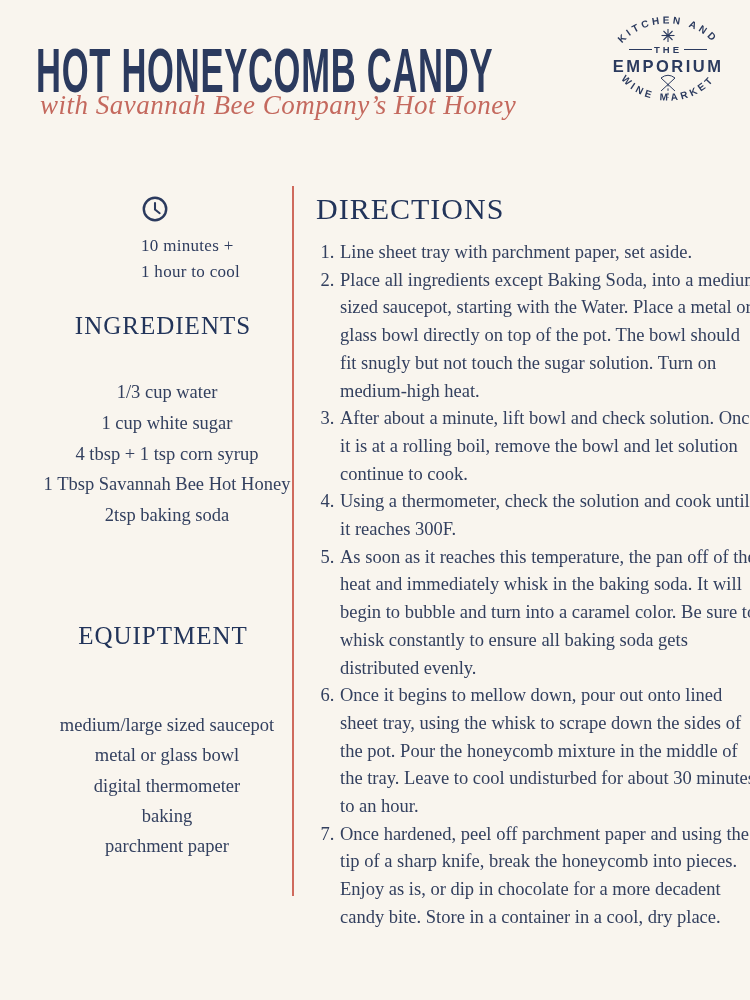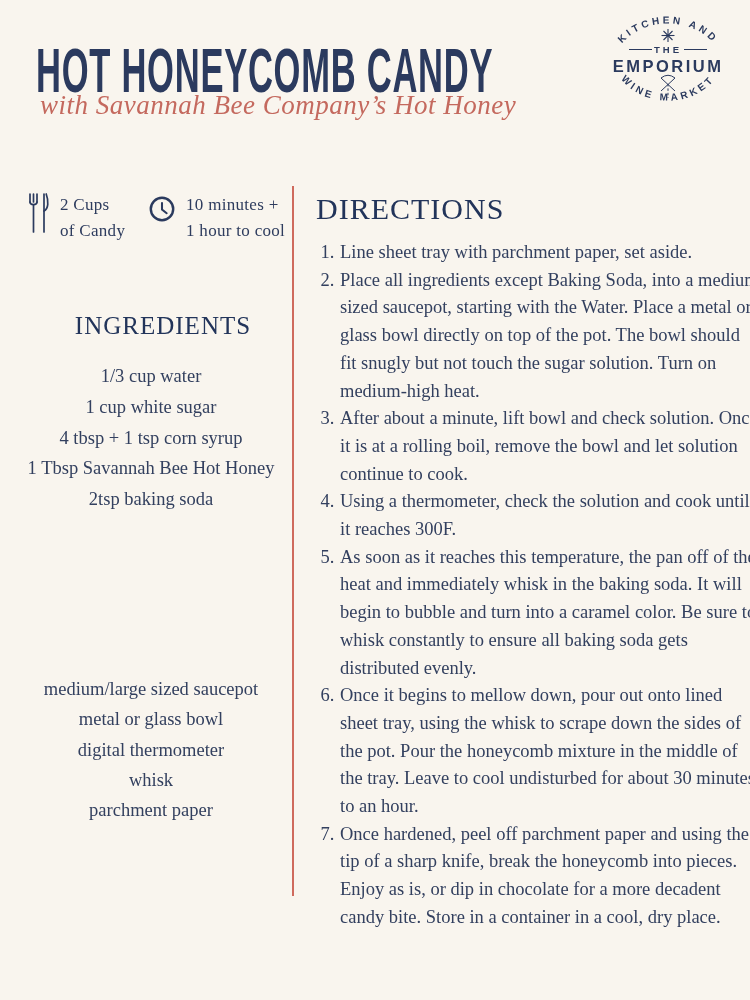--- a/index.html
+++ b/index.html
@@ -24,38 +24,38 @@
   .logo { position:absolute; left:598px; top:8px; width:140px; height:112px; }
   .logo text { fill:#2b3a5e; }
   .logo .arc-text { font-family:"Liberation Sans", sans-serif; font-size:10px; font-weight:700; letter-spacing:3.2px; }
   .logo .the-text { font-family:"Liberation Sans", sans-serif; font-size:9.5px; font-weight:700; letter-spacing:3px; }
   .logo .name-text { font-family:"Liberation Sans", sans-serif; font-size:16.5px; font-weight:700; letter-spacing:2.5px; }
   .logo line, .logo path.stroke { stroke:#2b3a5e; fill:none; }
 
   
   .meta-item { position:absolute; display:flex; gap:10px; align-items:flex-start; }
   .meta-yield { left:28px; top:192px; }
-  .meta-time  { left:148px; top:192px; }
+  .meta-time  { left:141px; top:192px;flex-direction:column; }
   .meta-text { font-size:17px; line-height:26px; color:#2e3c5e; letter-spacing:0.3px; }
   .icon svg { display:block; }
 
   
   .col-heading {
     position:absolute; left:20px; width:262px; margin:12px;
     text-align:center; font-weight:normal;
     font-size:25px; letter-spacing:1px; color:#22345a;
   }
   .ingredients-heading { top:300px; }
   .equipment-heading   { top:610px; }
   .plain-list {
-    position:absolute; left:20px; width:262px; margin:0; padding:0;
+    position:absolute; left:20px; width:262px; margin:16px; padding:0;
     list-style:none; text-align:center; font-size:18.5px; color:#33405f;
   }
   .ingredients-list { top:361px; line-height:30.8px; }
-  .equipment-list   { top:674px; line-height:30.3px; }
+  .equipment-list   { top:694px; line-height:30.3px; }
 
   
   .divider { position:absolute; left:292px; top:186px; width:2px; height:710px; background:#cf6a5d; }
 
   
   .directions-heading {
     position:absolute; left:316px; top:192px; margin:0; font-weight:normal;
     font-size:30px; letter-spacing:1px; color:#22345a;
   }
   .directions-list {
@@ -95,37 +95,20 @@
       <g stroke="#2b3a5e" stroke-width="1" fill="none">
         <path d="M63 70 Q70 64.5 77 70"></path>
         <line x1="63" y1="70" x2="77" y2="83"></line>
         <line x1="77" y1="70" x2="63" y2="83"></line>
         <line x1="70" y1="76" x2="70" y2="90" stroke-dasharray="2.4 2"></line>
       </g>
       <text class="arc-text"><textPath href="#botArc" startOffset="50%" text-anchor="middle">WINE MARKET</textPath></text>
     </svg>
   </div>
 
-  <div class="meta-item meta-yield">
-    <span class="icon">
-      <svg width="22" height="42" viewBox="0 0 22 42" fill="none" stroke="#2b3a5e" stroke-width="1.7" stroke-linecap="round">
-        <line x1="2" y1="2" x2="2" y2="10"></line>
-        <line x1="5.5" y1="2" x2="5.5" y2="10"></line>
-        <line x1="9" y1="2" x2="9" y2="10"></line>
-        <path d="M2 10 c0 3.5 7 3.5 7 0"></path>
-        <line x1="5.5" y1="13" x2="5.5" y2="40"></line>
-        <line x1="16" y1="2" x2="16" y2="40"></line>
-        <path d="M16 19 c4.5 -2 4.8 -10 2.2 -17"></path>
-      </svg>
-    </span>
-    <div class="meta-text">
-      <div>2 Cups</div>
-      <div>of Candy</div>
-    </div>
-  </div>
 
   <div class="meta-item meta-time">
     <span class="icon" style="margin-top:3px">
       <svg width="28" height="28" viewBox="0 0 30 30" fill="none" stroke="#2b3a5e" stroke-width="2.6" stroke-linecap="round">
         <circle cx="15" cy="15" r="12"></circle>
         <path d="M15 8.5 V15.5 L20 19.5" stroke-width="2.2"></path>
       </svg>
     </span>
     <div class="meta-text">
       <div>10 minutes +</div>
@@ -135,25 +118,26 @@
 
   <h2 class="col-heading ingredients-heading">INGREDIENTS</h2>
   <ul class="plain-list ingredients-list">
     <li>1/3 cup water</li>
     <li>1 cup white sugar</li>
     <li>4 tbsp + 1 tsp corn syrup</li>
     <li>1 Tbsp Savannah Bee Hot Honey</li>
     <li>2tsp baking soda</li>
   </ul>
 
+  <h2 class="col-heading equipment-heading">EQUIPTMENT</h2>
   <ul class="plain-list equipment-list">
     <li>medium/large sized saucepot</li>
     <li>metal or glass bowl</li>
     <li>digital thermometer</li>
-    <li>whisk</li>
+    <li>baking</li>
     <li>parchment paper</li>
   </ul>
 
   <div class="divider"></div>
 
   <h2 class="directions-heading">DIRECTIONS</h2>
   <ol class="directions-list">
     <li>Line sheet tray with parchment paper, set aside.</li>
     <li>Place all ingredients except Baking Soda, into a medium sized saucepot, starting with the Water. Place a metal or glass bowl directly on top of the pot. The bowl should fit snugly but not touch the sugar solution. Turn  on medium-high heat.</li>
     <li>After about a minute, lift bowl and check solution. Once it is at a rolling boil, remove the bowl and let solution continue to cook.</li>

